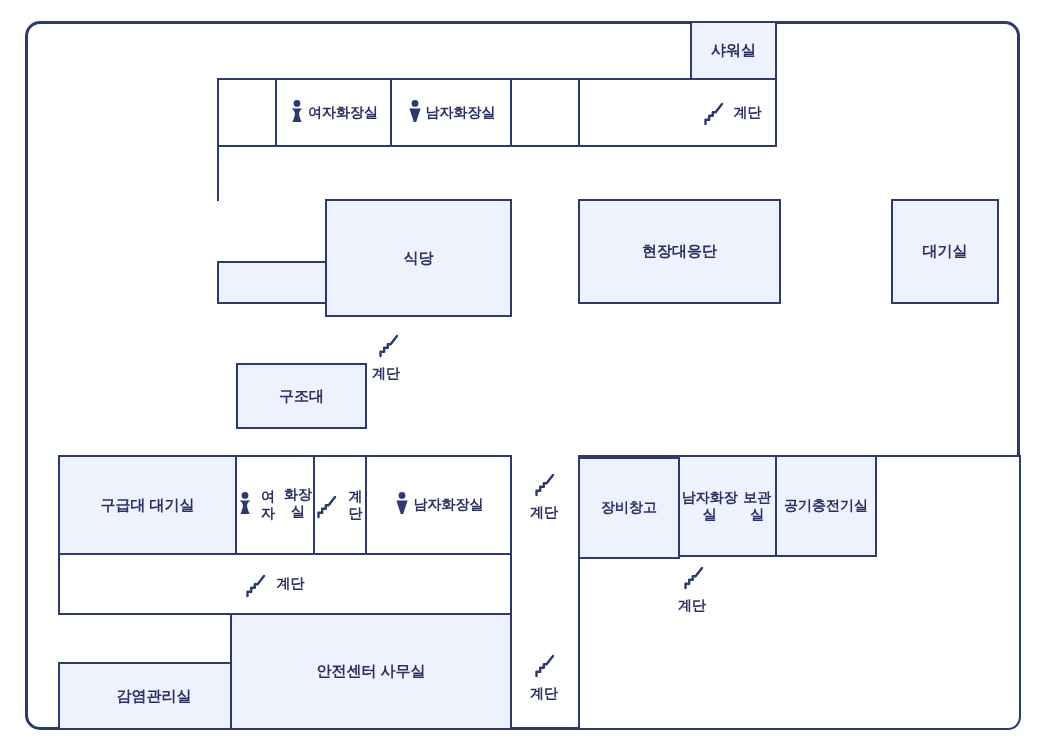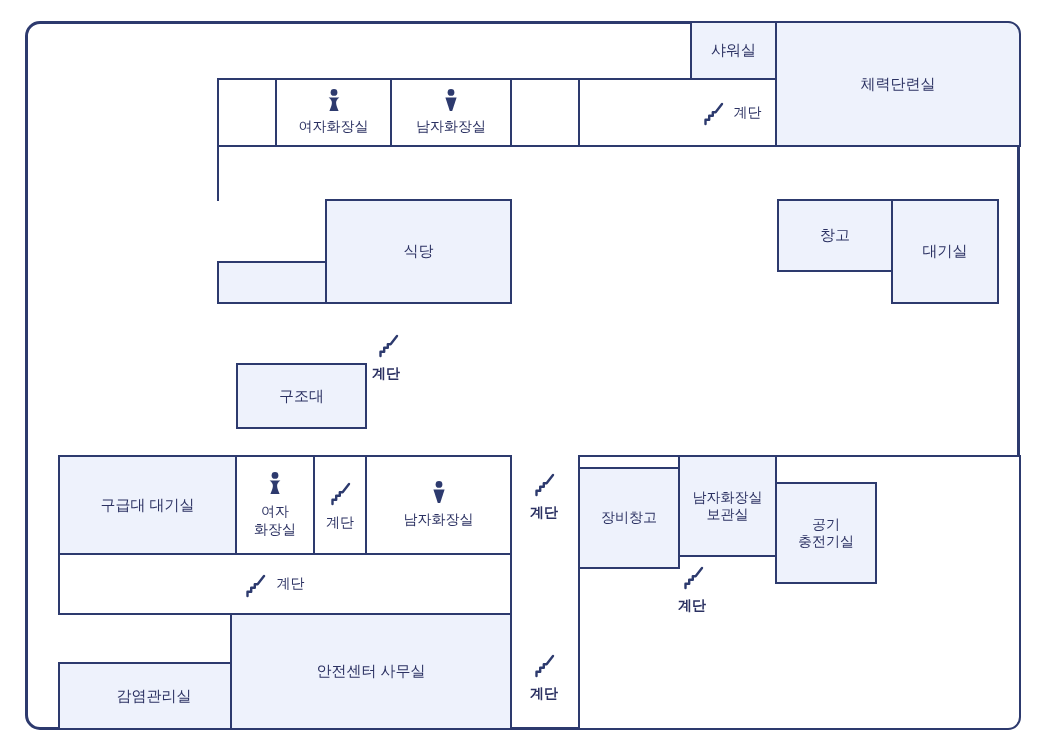--- a/index.html
+++ b/index.html
@@ -14,25 +14,25 @@
     font-family:"Liberation Sans",sans-serif;overflow:hidden;
   }
   .outer{
     position:absolute;left:25px;top:21px;width:995px;height:709px;
     border:3px solid var(--line);border-radius:15px;box-sizing:border-box;
     background:transparent;
   }
   .bx{
     position:absolute;box-sizing:border-box;border:2px solid var(--line);
     display:flex;align-items:center;justify-content:center;text-align:center;
-    color:var(--text);font-weight:400;font-size:15px;line-height:1.25;
+    color:var(--text);font-weight:700;font-size:15px;line-height:1.25;
   }
   .fill{background:var(--fill);}
   .white{background:var(--bg);}
-  .col{flex-direction:column;gap:5px;}
+  .col{flex-direction:row;gap:5px;}
   .row{flex-direction:row;gap:9px;}
   .sm{font-size:14px;}
   .vseg{position:absolute;width:2px;background:var(--line);}
   .stairs-free{
     position:absolute;display:flex;flex-direction:column;align-items:flex-start;
     gap:7px;color:var(--text);font-weight:700;font-size:14px;
   }
   .icon{display:inline-flex;line-height:0;}
   .lbl{display:block;}
 </style>
@@ -40,23 +40,20 @@
 <body>
 
 <div class="plan">
 
   <div class="outer"></div>
 
   <div class="bx fill" style="left:690px;top:21px;width:87px;height:59px">
     <span class="lbl">샤워실</span>
   </div>
 
-  <div class="bx fill" style="left:775px;top:21px;width:246px;height:126px;border-top-right-radius:13px">
-    <span class="lbl">체력단련실</span>
-  </div>
 
   <div class="bx white" style="left:217px;top:78px;width:60px;height:69px"></div>
 
   <div class="bx white col sm" style="left:275px;top:78px;width:117px;height:69px;gap:3px">
     <span class="icon">
       <svg width="16" height="26" viewBox="0 0 16 26">
         <circle cx="8" cy="3.4" r="3.4" fill="#2d3a6e"></circle>
         <path d="M2.6 8.6 H13.4 C11 10.5 10 12 10.1 14 C10.2 16.5 11.6 19.5 12.6 22 H3.4 C4.4 19.5 5.8 16.5 5.9 14 C6 12 5 10.5 2.6 8.6 Z" fill="#2d3a6e"></path>
       </svg>
     </span>
@@ -84,28 +81,28 @@
       </span>
       <span class="lbl sm">계단</span>
     </span>
   </div>
 
   <div class="vseg" style="left:217px;top:145px;height:56px"></div>
 
 
   <div class="bx fill" style="left:217px;top:261px;width:110px;height:43px"></div>
 
-  <div class="bx fill" style="left:325px;top:199px;width:187px;height:105px">
+  <div class="bx fill" style="left:325px;top:199px;width:187px;height:118px">
     <span class="lbl">식당</span>
   </div>
 
-
-  <div class="bx fill" style="left:777px;top:199px;width:116px;height:73px">
-    <span class="lbl">창고</span>
-  </div>
+  <div class="bx fill" style="left:578px;top:199px;width:203px;height:105px">
+    <span class="lbl">현장대응단</span>
+  </div>
+
 
   <div class="bx fill" style="left:891px;top:199px;width:108px;height:105px">
     <span class="lbl">대기실</span>
   </div>
 
   <div class="bx fill" style="left:236px;top:363px;width:131px;height:66px">
     <span class="lbl">구조대</span>
   </div>
 
   <div class="stairs-free" style="left:372px;top:331px">
@@ -184,30 +181,30 @@
     <span class="icon" style="margin-left:3px">
       <svg width="23" height="27" viewBox="0 0 23 27">
         <path d="M3.5 25 L3.5 20.8 L7.2 20.8 L7.2 16.8 L10.8 16.8 L10.8 13.2 L13.6 13.2 L20 5" fill="none" stroke="#2d3a6e" stroke-width="2.4" stroke-linecap="round" stroke-linejoin="round"></path>
       </svg>
     </span>
     <span class="lbl">계단</span>
   </div>
 
   <div class="bx white" style="left:578px;top:455px;width:443px;height:275px;border-bottom-right-radius:13px"></div>
 
-  <div class="bx fill sm" style="left:578px;top:467px;width:102px;height:102px">
+  <div class="bx fill sm" style="left:578px;top:457px;width:102px;height:102px">
     <span class="lbl">장비창고</span>
   </div>
 
   <div class="bx fill col sm" style="left:678px;top:455px;width:99px;height:102px;gap:0">
     <span>남자화장실</span>
     <span>보관실</span>
   </div>
 
-  <div class="bx fill col sm" style="left:775px;top:482px;width:102px;height:102px;gap:0">
+  <div class="bx fill col sm" style="left:775px;top:455px;width:102px;height:102px;gap:0">
     <span>공기</span>
     <span>충전기실</span>
   </div>
 
   <div class="stairs-free" style="left:678px;top:563px">
     <span class="icon" style="margin-left:4px">
       <svg width="23" height="27" viewBox="0 0 23 27">
         <path d="M3.5 25 L3.5 20.8 L7.2 20.8 L7.2 16.8 L10.8 16.8 L10.8 13.2 L13.6 13.2 L20 5" fill="none" stroke="#2d3a6e" stroke-width="2.4" stroke-linecap="round" stroke-linejoin="round"></path>
       </svg>
     </span>

